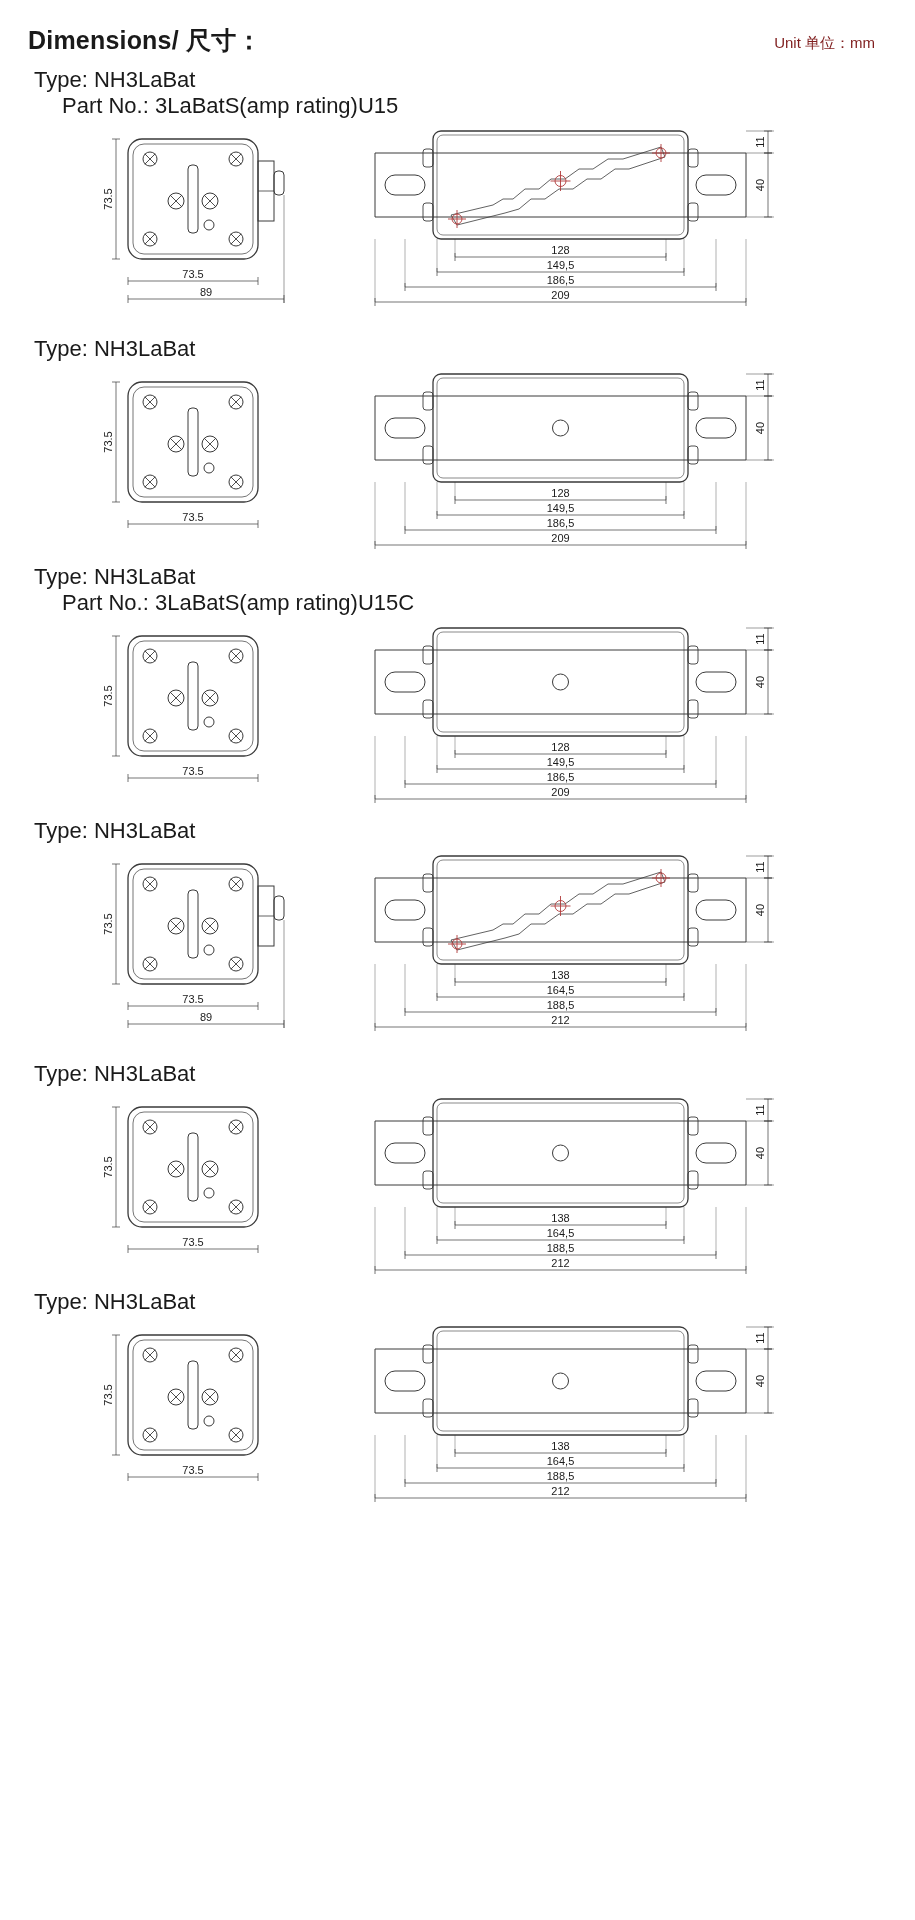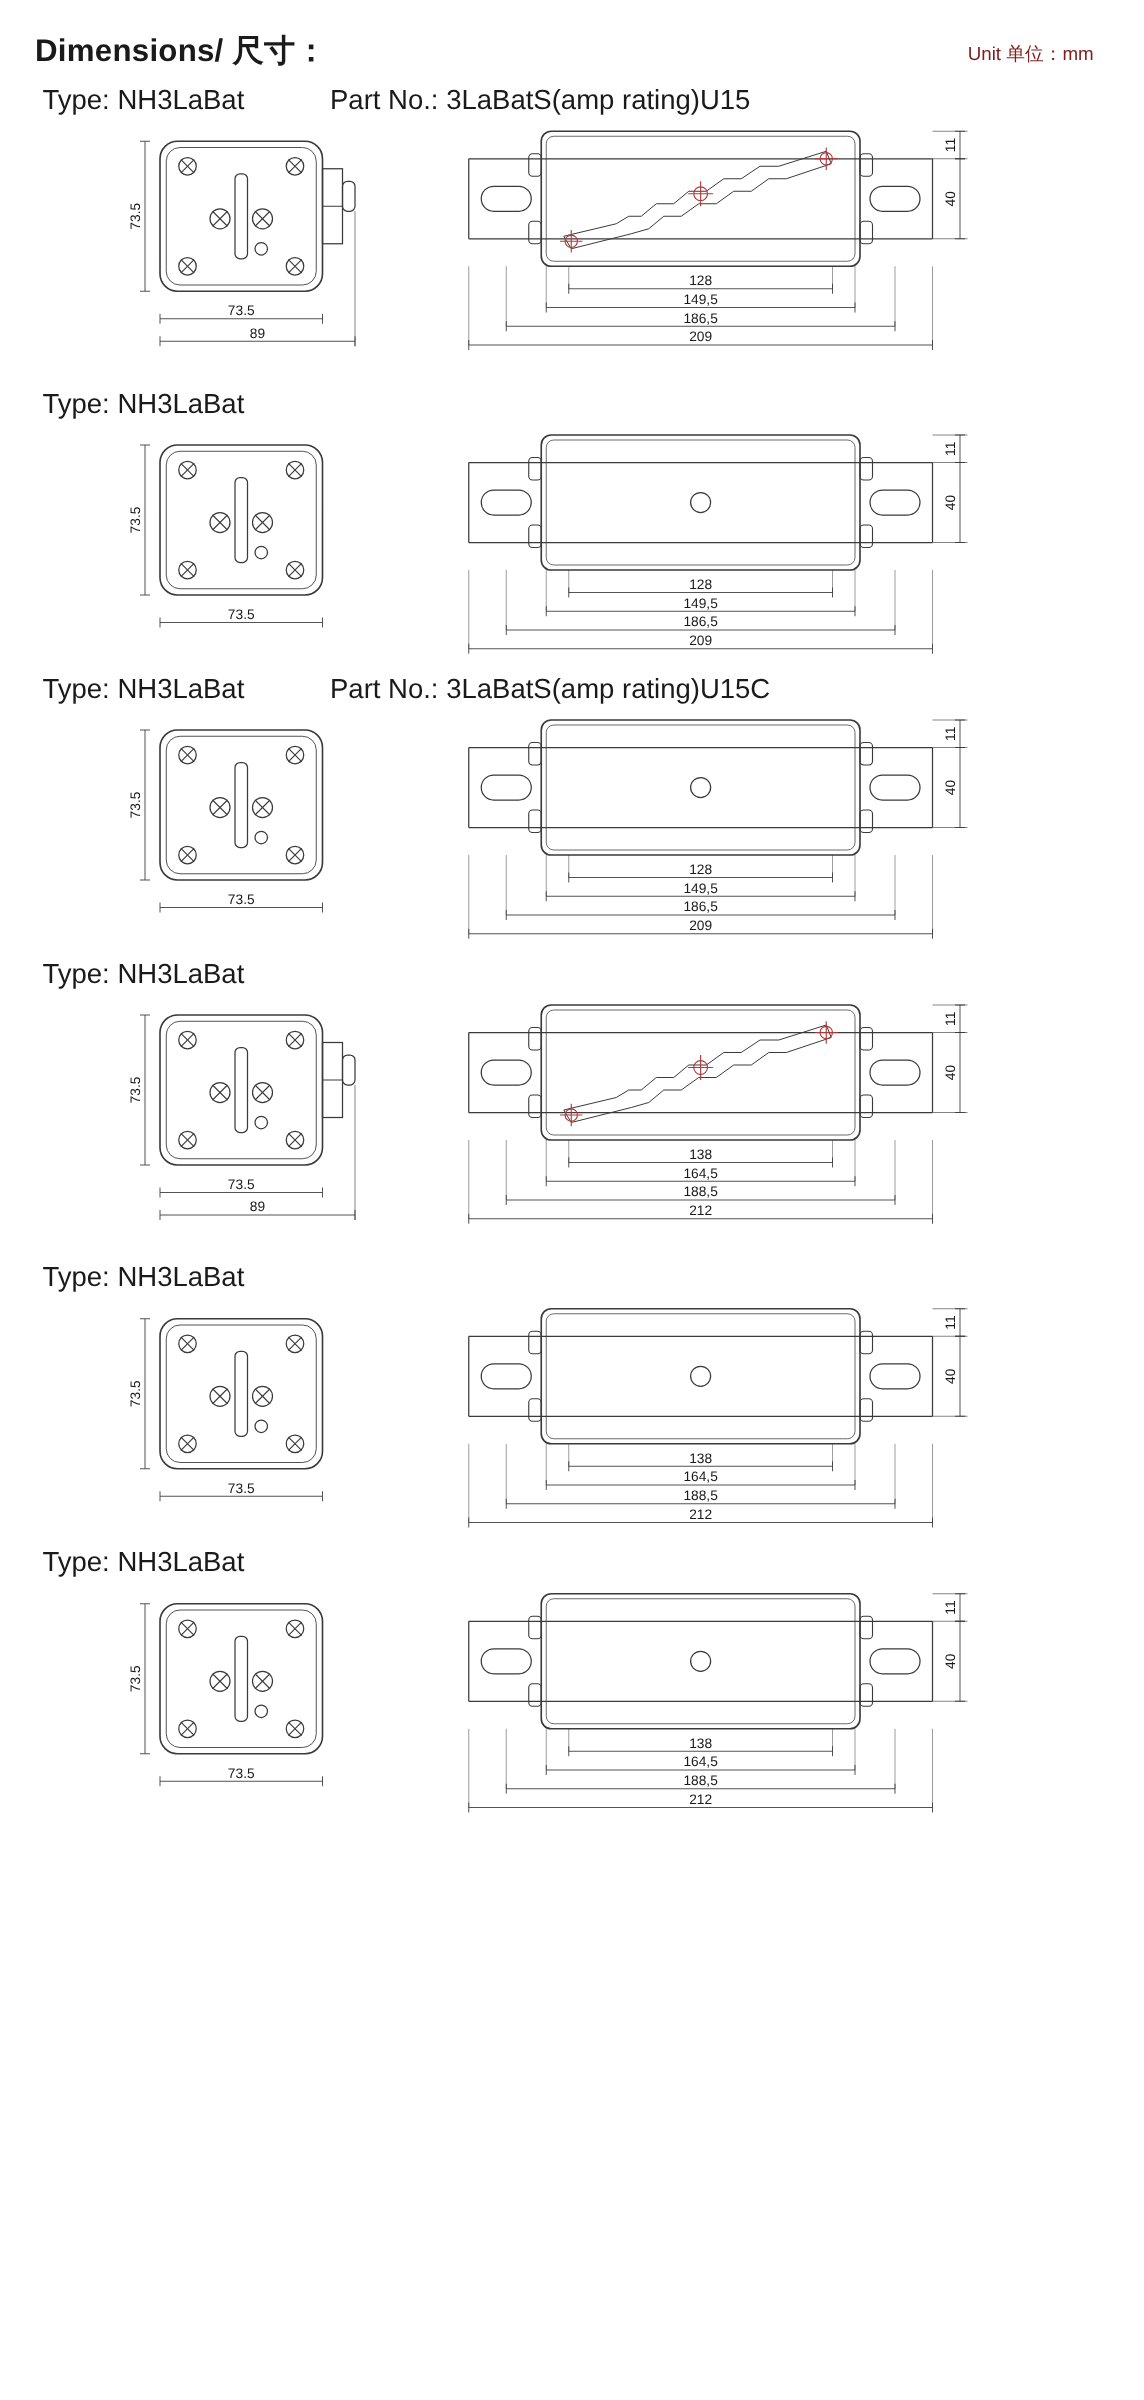--- a/index.html
+++ b/index.html
@@ -34,26 +34,28 @@
     padding-bottom:4px;
     white-space:nowrap;
   }
   .block{
     margin-bottom:8px;
   }
   .blockhead{
     display:flex;
     font-size:22px;
     margin:10px 0 2px 6px;
+    flex-direction:column;
   }
   .blockhead .type{
     width:230px;
   }
   .blockhead .part{
     white-space:nowrap;
+    margin-left:28px;
   }
   .drawrow{
     position:relative;
     height:190px;
   }
   .drawrow.tall{height:205px;}
   svg{display:block;}
   .svgwrap{position:absolute;left:0;top:4px;}
   text{font-family:"Liberation Sans", sans-serif;}
 </style>

